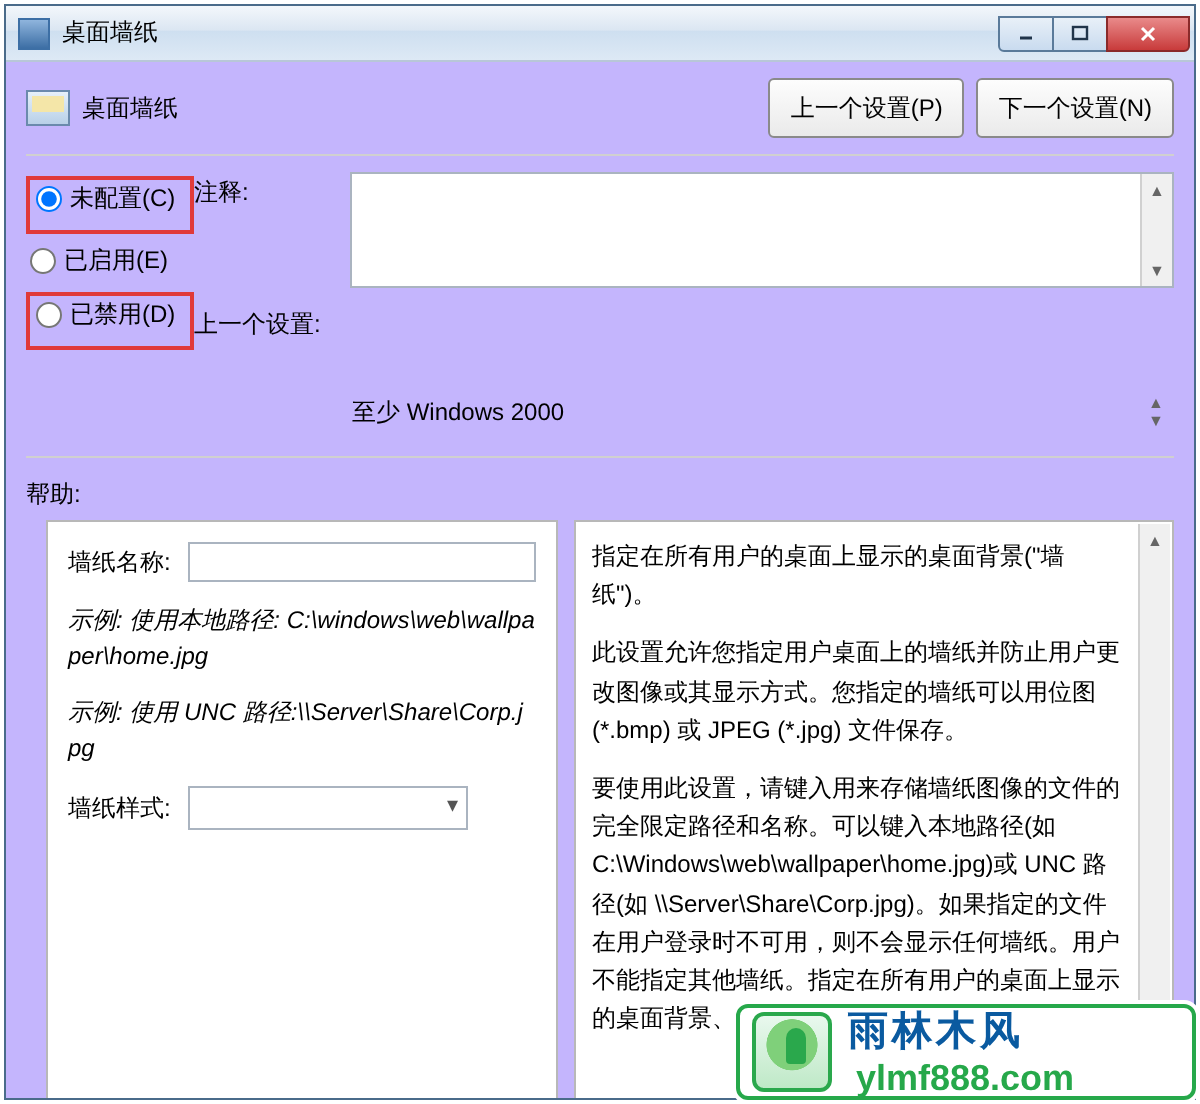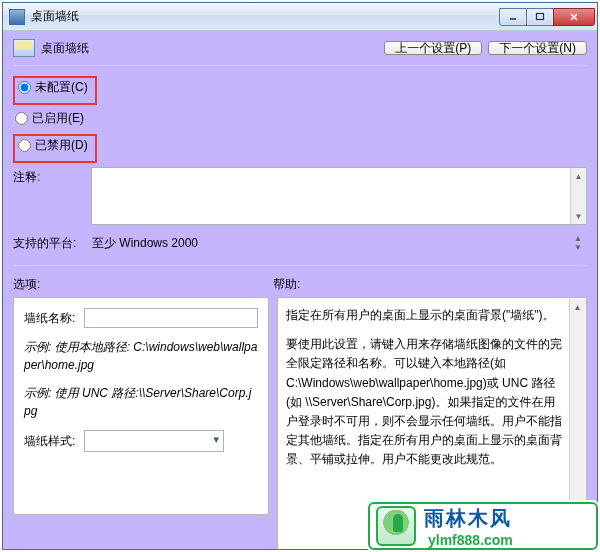--- a/index.html
+++ b/index.html
@@ -71,38 +71,37 @@
     margin-right: 6px;
   }
   .header-icon::after{
     content:"";
     position:absolute; left:2px; right:2px; top:2px; bottom:6px;
     background:#f4e6a8;
   }
   .header-title { font-size: 12px; }
   .nav-btns { margin-left: auto; display: flex; gap: 6px; }
   .btn {
-    height: 14px;
+    height: 30px;
     padding: 0 10px;
     border: 1px solid #8a8a8a;
     background: linear-gradient(#fdfdfd,#eaeaea);
     border-radius: 3px;
     font-size: 12px;
     display: inline-flex; align-items:center;
     cursor: default;
   }
   hr.sep {
     border: none;
     border-top: 1px solid #d0d0d0;
     margin: 4px 0 8px 0;
   }
 
   .top-grid {
     display: flex;
-    flex-direction: column;
   }
   .radios {
     width: 84px;
     padding-top: 2px;
   }
   .radio-row {
     display: flex; align-items: center;
     margin-bottom: 6px;
     padding: 1px 2px;
   }
@@ -136,20 +135,21 @@
   }
   .scroll-stub .sbtn{
     height:16px; display:flex;align-items:center;justify-content:center;
     font-size:8px; color:#666;
   }
   .platform-val {
     flex:1; height:20px;
     border: 1px solid transparent;
     display:flex; align-items:center;
     position:relative;
+    margin-top:44px;
   }
   .platform-scroll{
     position:absolute; right:0; top:0; bottom:0; width:16px;
     display:flex; flex-direction:column; justify-content:space-between;
   }
   .platform-scroll .sbtn{
     height:10px; font-size:8px; color:#666; display:flex;align-items:center;justify-content:center;
   }
 
   .section-labels {
@@ -158,21 +158,21 @@
   .section-labels .lab1 { width: 260px; }
   .panels {
     display:flex; gap:8px;
   }
   .panel {
     border: 1px solid #b8b8b8;
     background: #fff;
     padding: 10px 10px;
     position: relative;
   }
-  .panel.left { width: 256px; height: 218px; }
+  .panel.left { width: 256px; height: 290px; margin-left: 10px; }
   .panel.right { flex:1; height: 290px; }
   .panel.right .inner {
     position:absolute; left:8px; right:22px; top:8px; bottom:8px;
     overflow:hidden;
     line-height: 1.6;
   }
   .panel.right .scroll-stub { right:1px; top:1px; bottom:1px; }
 
   .opt-row { display:flex; align-items:center; margin-bottom:10px; }
   .opt-label { width: 60px; }
@@ -215,21 +215,21 @@
     border-radius:6px;
     margin-right:8px;
     position:relative;
   }
   .wm-logo::after{
     content:"";
     position:absolute; left:15px; top:6px; width:10px; height:18px;
     background:#2aa84c; border-radius:5px 5px 2px 2px;
   }
   .wm-text1{ font-size:20px; font-weight:bold; color:#0a5aa0; font-family: Liberation Serif, serif; letter-spacing:2px;}
-  .wm-text2{ font-size:14px; font-weight:bold; color:#26a84a; margin-left:4px; }
+  .wm-text2{ font-size:18px; font-weight:bold; color:#26a84a; margin-left:4px; }
 </style>
 </head>
 <body>
 
 <div class="window">
   <div class="titlebar">
     <div class="title-icon"></div>
     <div class="title-text">桌面墙纸</div>
     <div class="winbtns">
       <div class="winbtn min">
@@ -292,56 +292,56 @@
         <div class="field-row">
           <div class="field-label">注释:</div>
           <div class="comment-box">
             <div class="scroll-stub">
               <div class="sbtn">▲</div>
               <div class="sbtn">▼</div>
             </div>
           </div>
         </div>
         <div class="field-row">
-          <div class="field-label">支持的平台:</div>
+          <div class="field-label">上一个设置:</div>
           <div class="platform-val">
             <span>至少 Windows 2000</span>
             <div class="platform-scroll">
               <div class="sbtn">▲</div>
               <div class="sbtn">▼</div>
             </div>
           </div>
         </div>
       </div>
     </div>
 
     <hr class="sep">
 
     <div class="section-labels">
-      <div class="lab1">选项:</div>
       <div>帮助:</div>
     </div>
 
     <div class="panels">
       <div class="panel left">
         <div class="opt-row">
           <div class="opt-label">墙纸名称:</div>
           <div class="txt-input"></div>
         </div>
         <div class="example">示例: 使用本地路径:   C:\windows\web\wallpaper\home.jpg</div>
         <div class="example">示例: 使用 UNC 路径:\\Server\Share\Corp.jpg</div>
         <div class="opt-row">
           <div class="opt-label">墙纸样式:</div>
           <div class="select-input"></div>
         </div>
       </div>
 
       <div class="panel right">
         <div class="inner help">
           <p>指定在所有用户的桌面上显示的桌面背景("墙纸")。</p>
+          <p>此设置允许您指定用户桌面上的墙纸并防止用户更改图像或其显示方式。您指定的墙纸可以用位图 (*.bmp) 或 JPEG (*.jpg) 文件保存。</p>
           <p>要使用此设置，请键入用来存储墙纸图像的文件的完全限定路径和名称。可以键入本地路径(如 C:\Windows\web\wallpaper\home.jpg)或 UNC 路径(如 \\Server\Share\Corp.jpg)。如果指定的文件在用户登录时不可用，则不会显示任何墙纸。用户不能指定其他墙纸。指定在所有用户的桌面上显示的桌面背景、平铺或拉伸。用户不能更改此规范。</p>
 
         </div>
         <div class="scroll-stub">
           <div class="sbtn">▲</div>
           <div class="sbtn">▼</div>
         </div>
       </div>
     </div>
 

